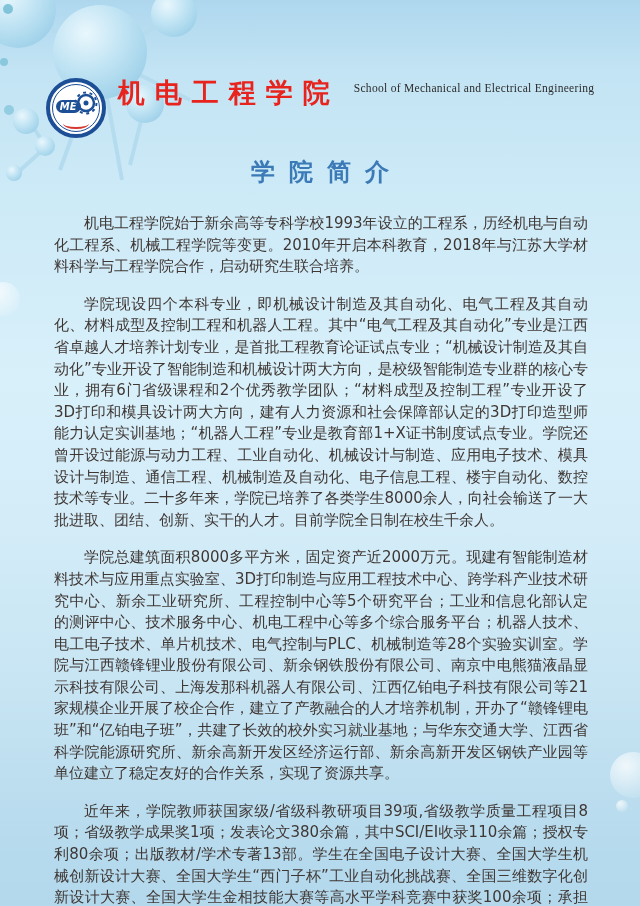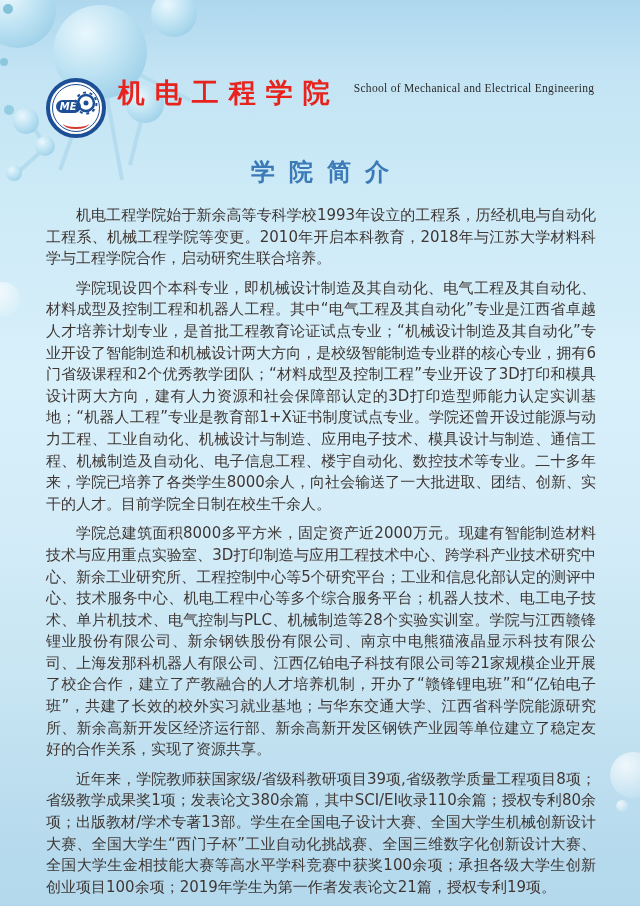--- a/index.html
+++ b/index.html
@@ -63,21 +63,21 @@
     color:#3b7ab6;font-size:24px;font-weight:bold;letter-spacing:14px;
     text-indent:14px; 
   }
   
   .content{
     position:absolute;left:38px;top:197px;width:566px;
     color:#3f3734;
     font-size:15px;line-height:21.6px;
     text-align:justify;
   }
-  .content p{margin:8px;text-indent:2em;}
+  .content p{margin:16px;text-indent:2em;}
 </style>
 </head>
 <body>
 
 <div class="page">
 
   <svg class="molecule-svg decor" width="240" height="230" viewBox="0 0 240 230">
     <defs>
       <radialGradient id="sph" cx="35%" cy="30%" r="75%">
         <stop offset="0%" stop-color="#e9f7fd"></stop>

